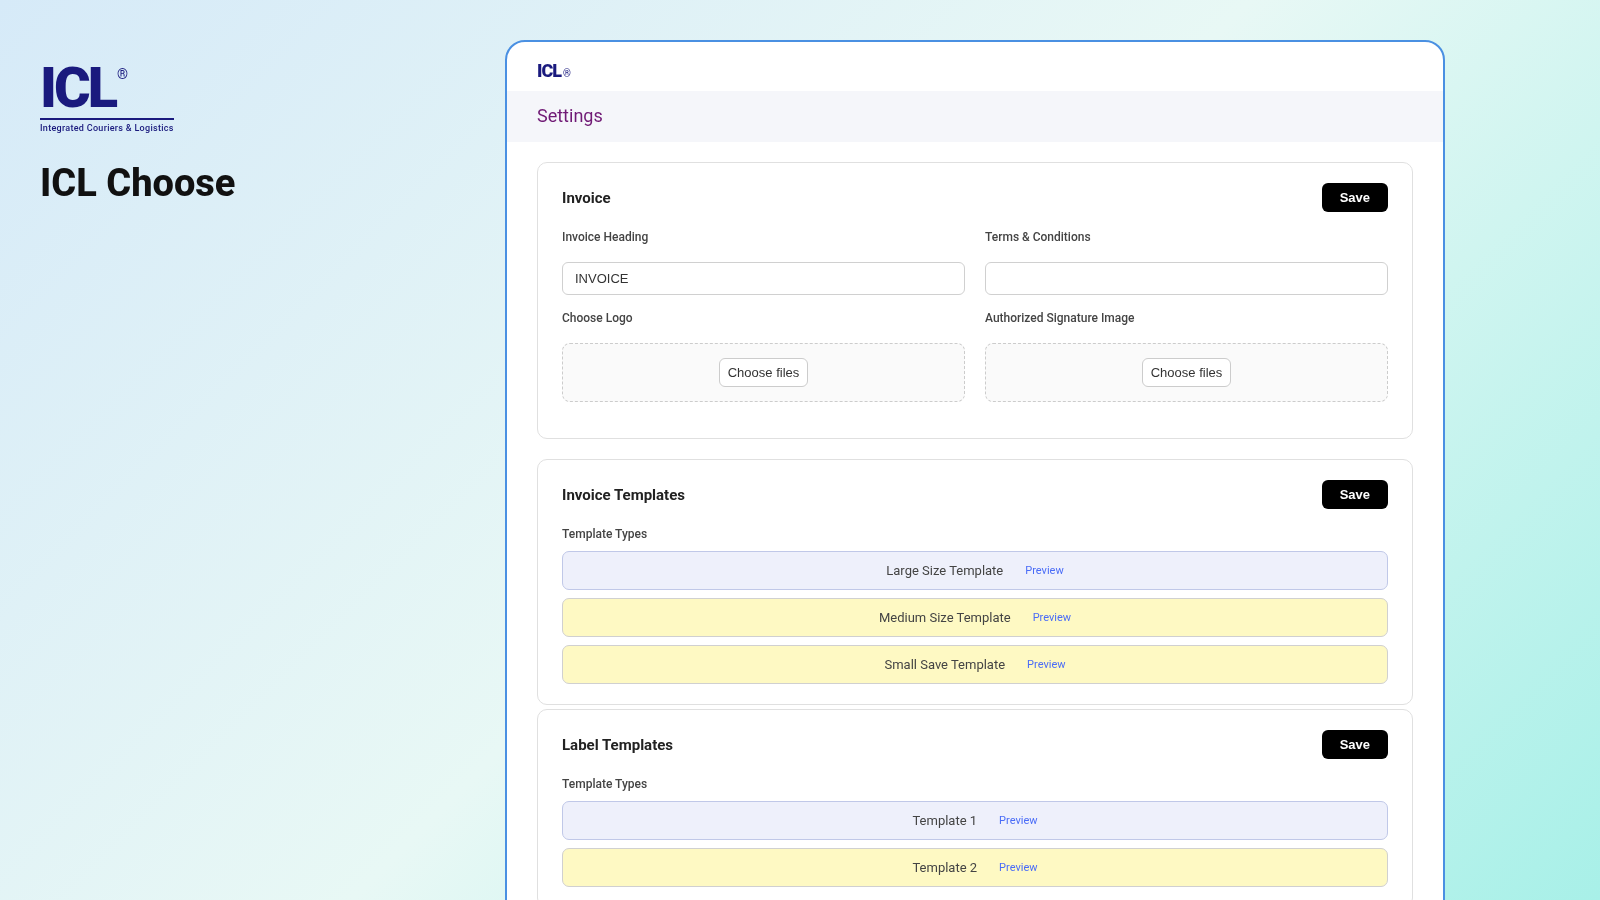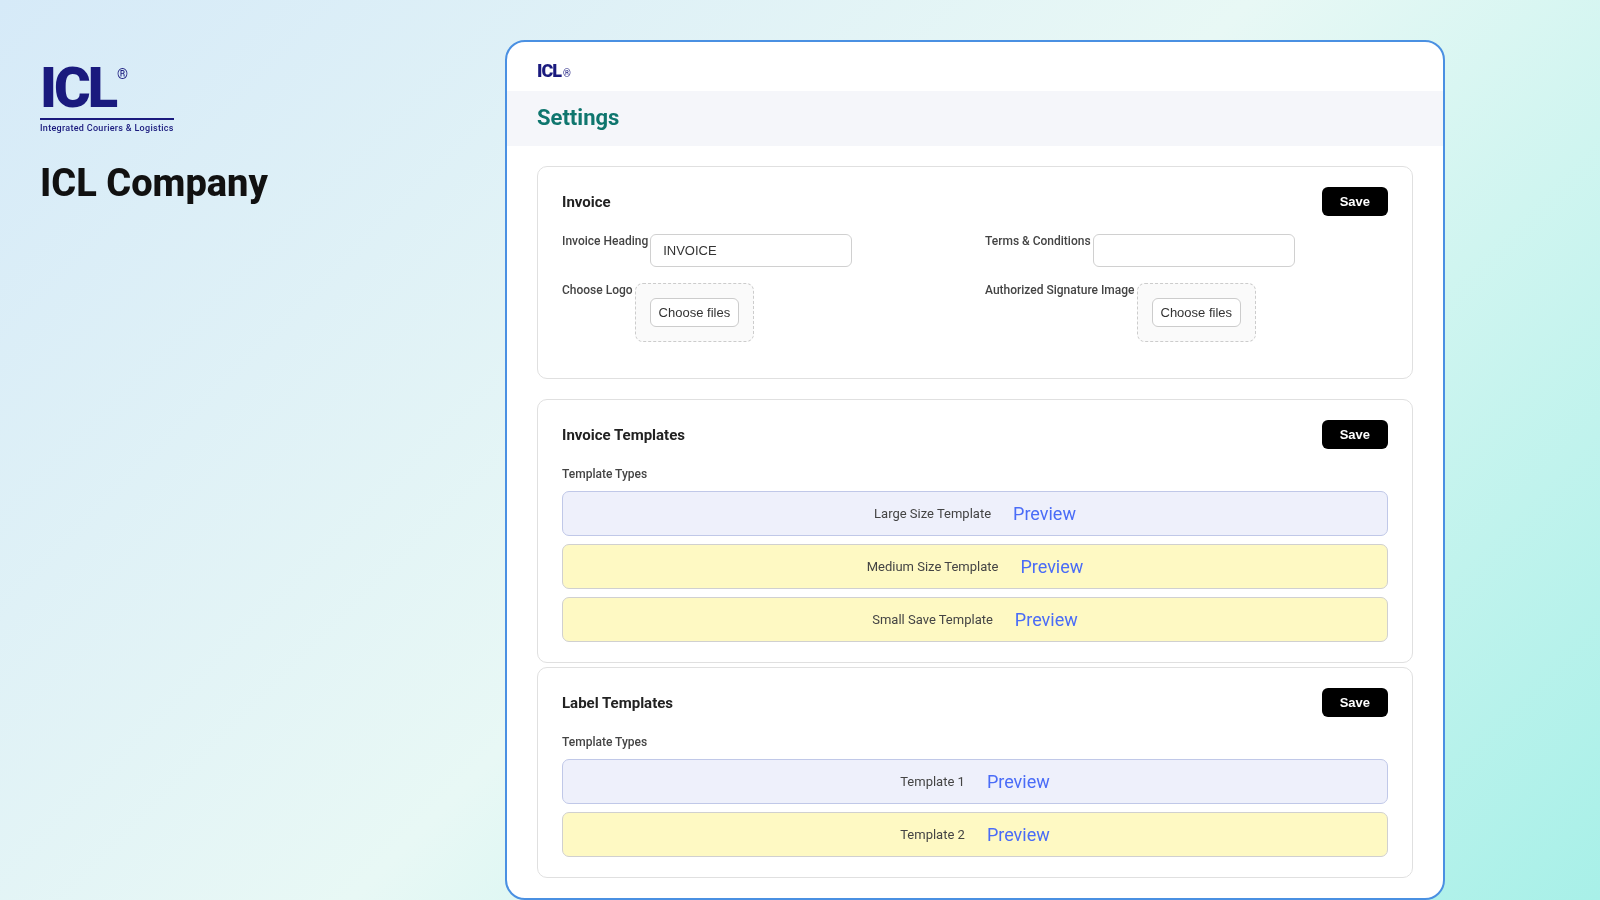--- a/index.html
+++ b/index.html
@@ -56,23 +56,23 @@
       padding: 0;
       overflow: hidden;
     }
 
     .card-header {
       padding: 18px 30px 0 30px;
       border-bottom: none;
     }
 
     .settings-title {
-      font-size: 22px;
-      font-weight: 700;
-      color: #0f766e;
+      font-size: 18px;
+      font-weight: 400;
+      color: #701a75;
       padding: 14px 30px 16px 30px;
       background: #f5f6fa;
       margin-top: 10px;
     }
 
     .card-body {
       padding: 20px 30px;
     }
 
     .invoice-section {
@@ -109,22 +109,22 @@
 
     .form-row {
       display: grid;
       grid-template-columns: 1fr 1fr;
       gap: 20px;
       margin-bottom: 16px;
     }
 
     .form-group {
       display: flex;
-      flex-direction: row;
-      gap: 2px;
+      flex-direction: column;
+      gap: 18px;
     }
 
     .form-label {
       font-size: 12px;
       color: #444;
       font-weight: 500;
     }
 
     .form-input {
       border: 1px solid #d0d0d0;
@@ -196,41 +196,41 @@
       border-color: #c0c8e8;
     }
 
     .template-row:last-child {
       margin-bottom: 0;
     }
 
     .preview-link {
       color: #4a6cf7;
       text-decoration: none;
-      font-size: 18px;
+      font-size: 11px;
       margin-left: 22px;
       text-align: right;
     }
   </style>
 </head>
 <body>
 
 <div class="left-panel">
   <div class="logo-area">
     <div class="logo-badge">
       <div style="display:flex; flex-direction:column; align-items:flex-start;">
         <div style="display:flex; align-items:flex-start;">
           <span style="font-size:56px; font-weight:900; color:#1a1a7e; letter-spacing:-3px; line-height:1;">ICL</span>
           <span style="font-size:14px; color:#1a1a7e; margin-top:6px; margin-left:2px;">®</span>
         </div>
         <div style="width:100%; height:2px; background:#1a1a7e; margin-top:2px;"></div>
         <div style="font-size:9px; color:#1a1a7e; font-weight:500; letter-spacing:0.3px; margin-top:3px;">Integrated Couriers &amp; Logistics</div>
       </div>
     </div>
-    <div class="company-name">ICL Company</div>
+    <div class="company-name">ICL Choose</div>
   </div>
 </div>
 
 <div class="main-panel">
   <div class="settings-card">
 
     <div class="card-header">
       <div style="display:flex; align-items:baseline; gap:2px;">
         <span style="font-size:18px; font-weight:900; color:#1a1a7e; letter-spacing:-1px;">ICL</span>
         <span style="font-size:10px; color:#1a1a7e;">®</span>

